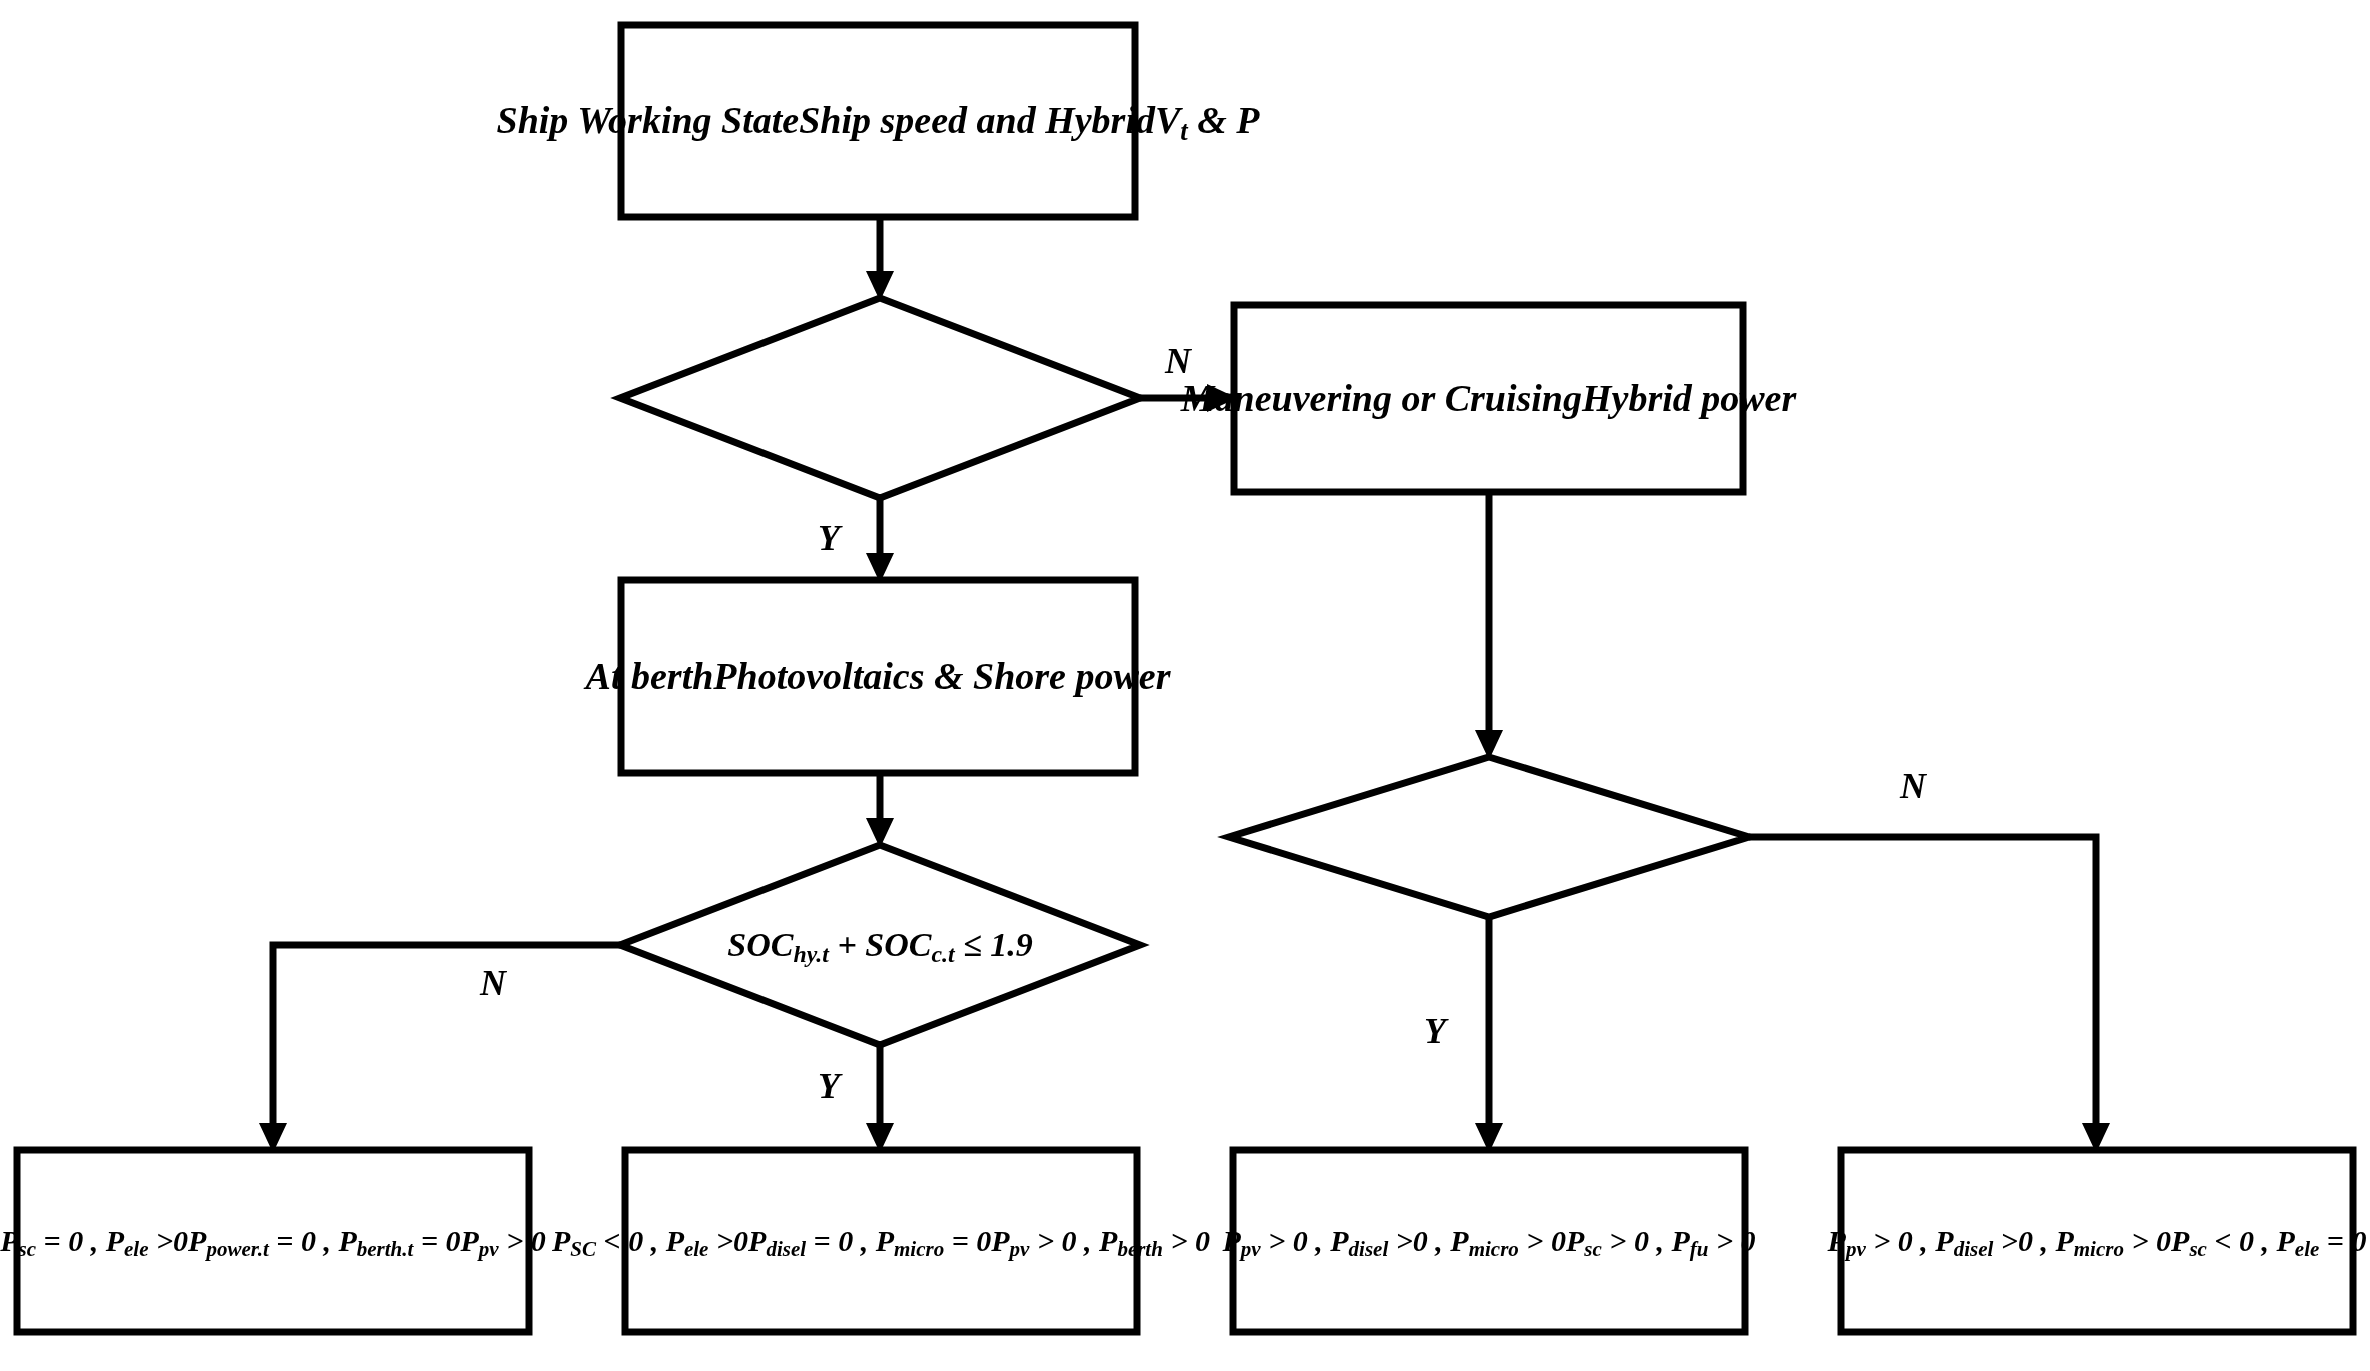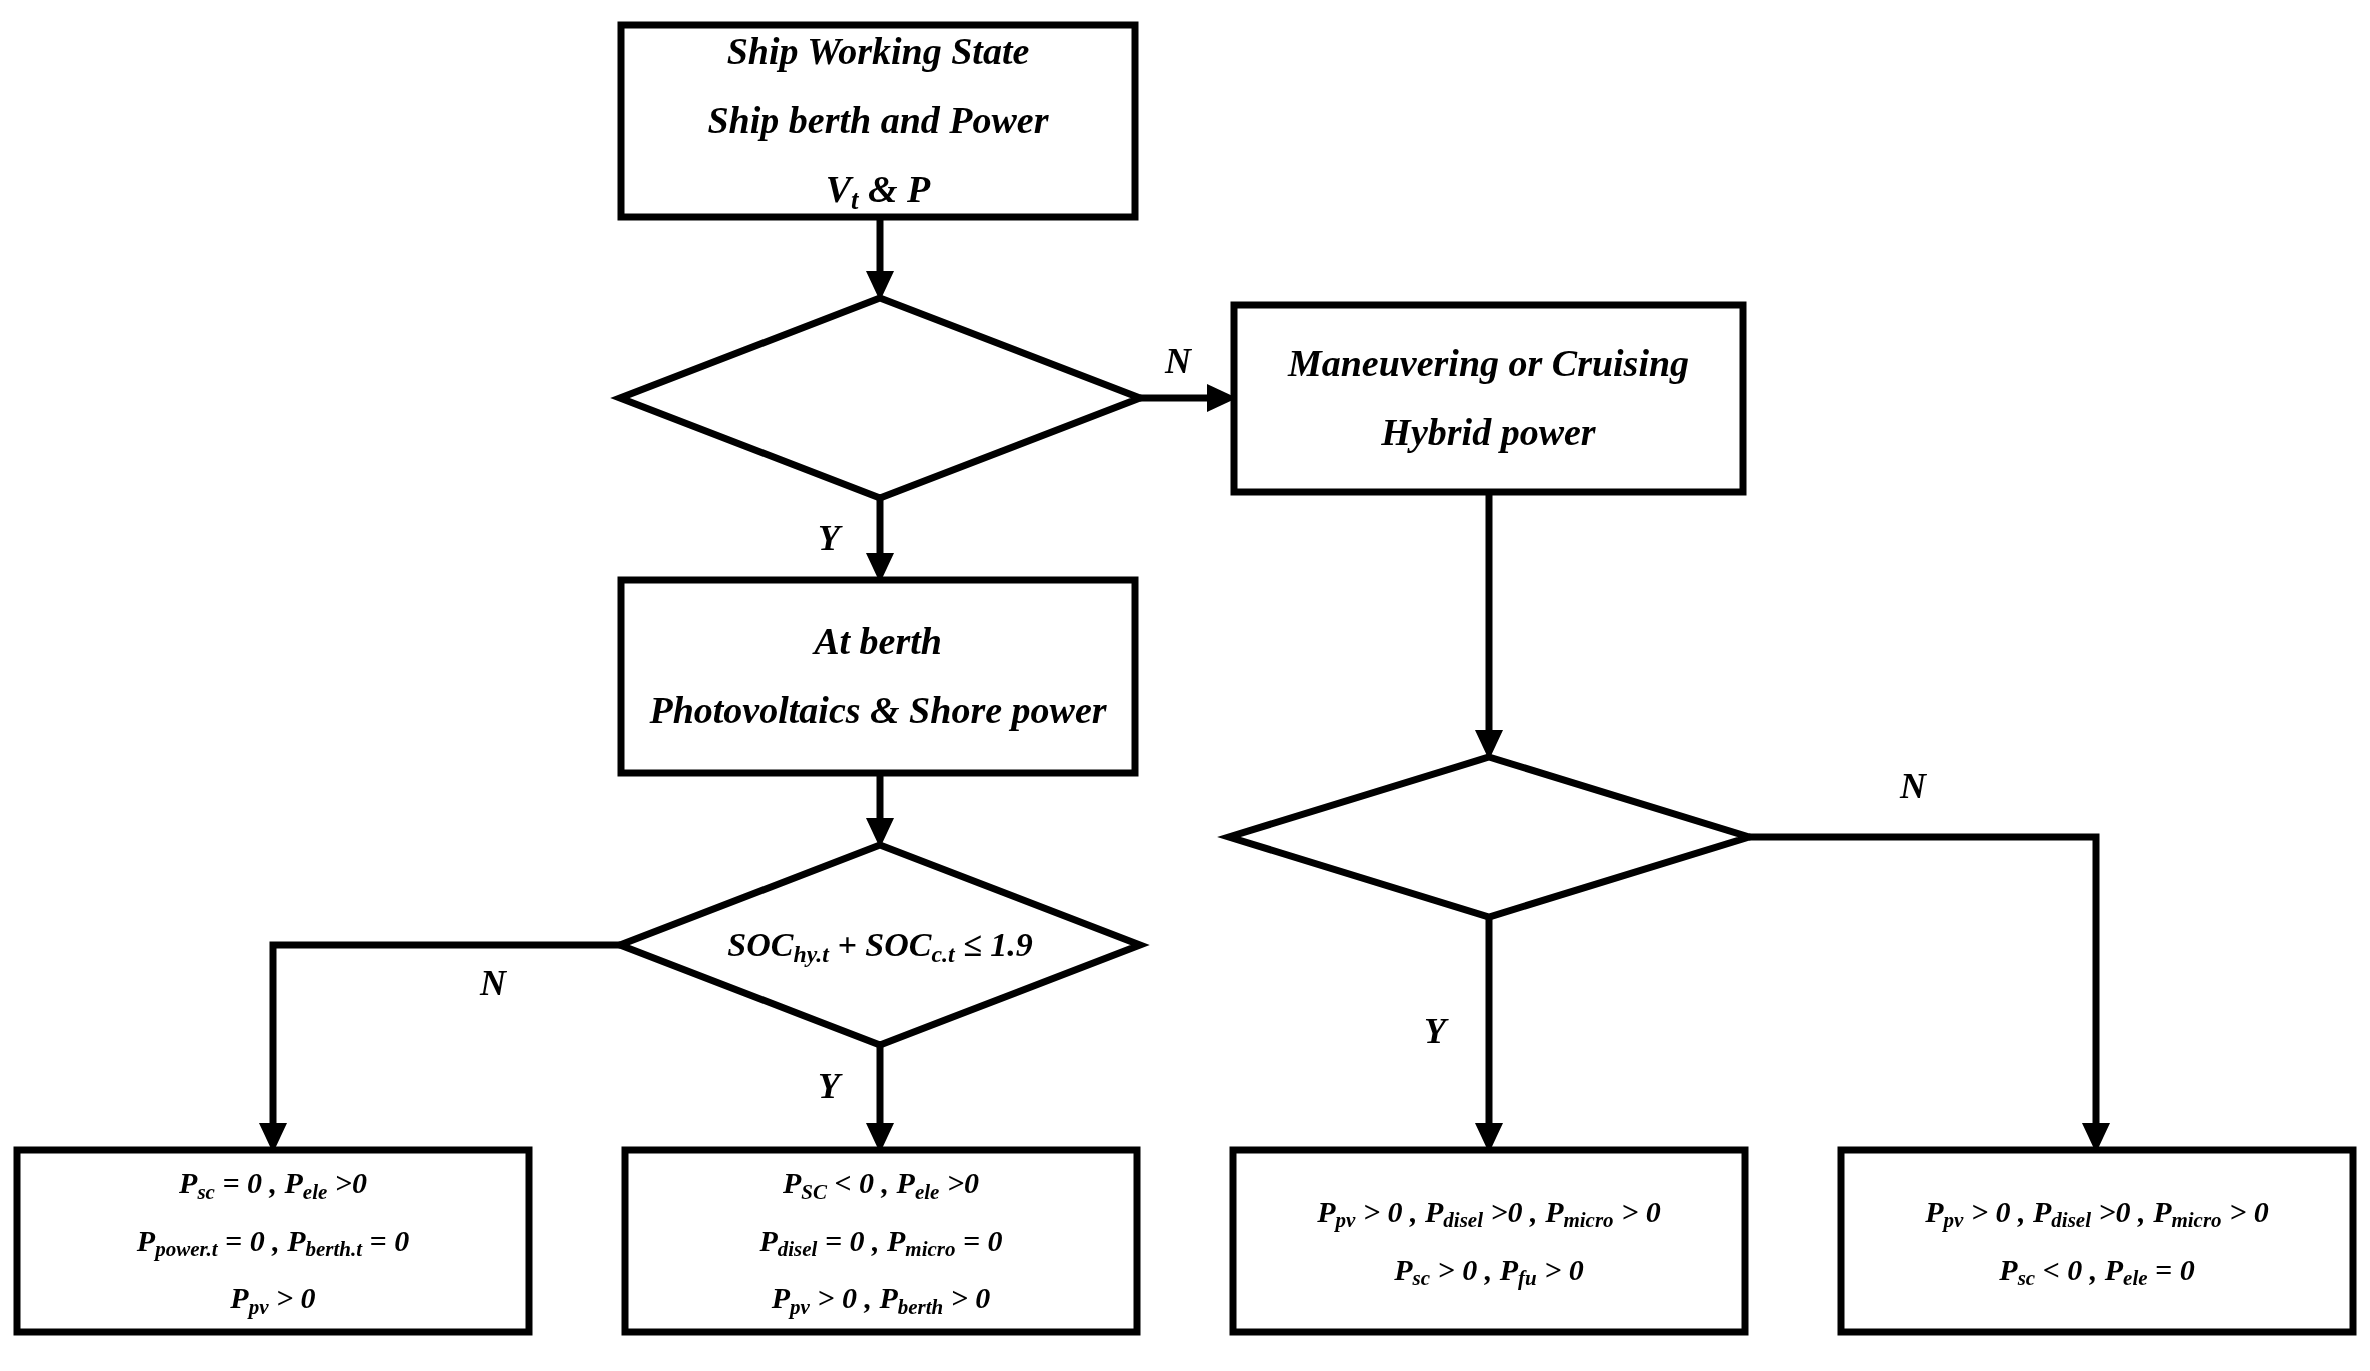--- a/index.html
+++ b/index.html
@@ -36,30 +36,29 @@
     stroke-width: 7;
     stroke-linecap: butt;
     stroke-linejoin: miter;
   }
   .arrowhead {
     fill: #000000;
   }
   .node-text {
     position: absolute;
     display: flex;
-    flex-direction: column;
+    flex-direction: row;
     align-items: center;
     justify-content: center;
     text-align: left;
     font-style: italic;
     font-weight: bold;
     color: #000000;
     pointer-events: none;
     line-height: 1.42;
-    gap: 15px;
   }
   .node-text .ln { white-space: nowrap; }
   .sub {
     font-size: 0.70em;
     font-style: italic;
     font-weight: bold;
     vertical-align: baseline;
     position: relative;
     top: 0.26em;
   }
@@ -126,21 +125,21 @@
     <path class="connector" d="M 1489,917 L 1489,1135"></path>
     <polygon class="arrowhead" points="1489,1153 1475,1123 1503,1123"></polygon>
 
      result sail n --&gt;
     <path class="connector" d="M 1749,837 L 2096,837 L 2096,1135"></path>
     <polygon class="arrowhead" points="2096,1153 2082,1123 2110,1123"></polygon>
   </svg>
 
   <div class="node-text t-process" style="left:621px; top:25px; width:514px; height:192px;">
     <span class="ln">Ship Working State</span>
-    <span class="ln">Ship berth and Power</span>
+    <span class="ln">Ship speed and Hybrid</span>
     <span class="ln"><span>V</span><span class="sub">t</span><span> &amp; P</span></span>
   </div>
 
 
   <div class="node-text t-process" style="left:1234px; top:305px; width:509px; height:187px;">
     <span class="ln">Maneuvering or Cruising</span>
     <span class="ln">Hybrid power</span>
   </div>
 
   <div class="node-text t-process" style="left:621px; top:580px; width:514px; height:193px;">

